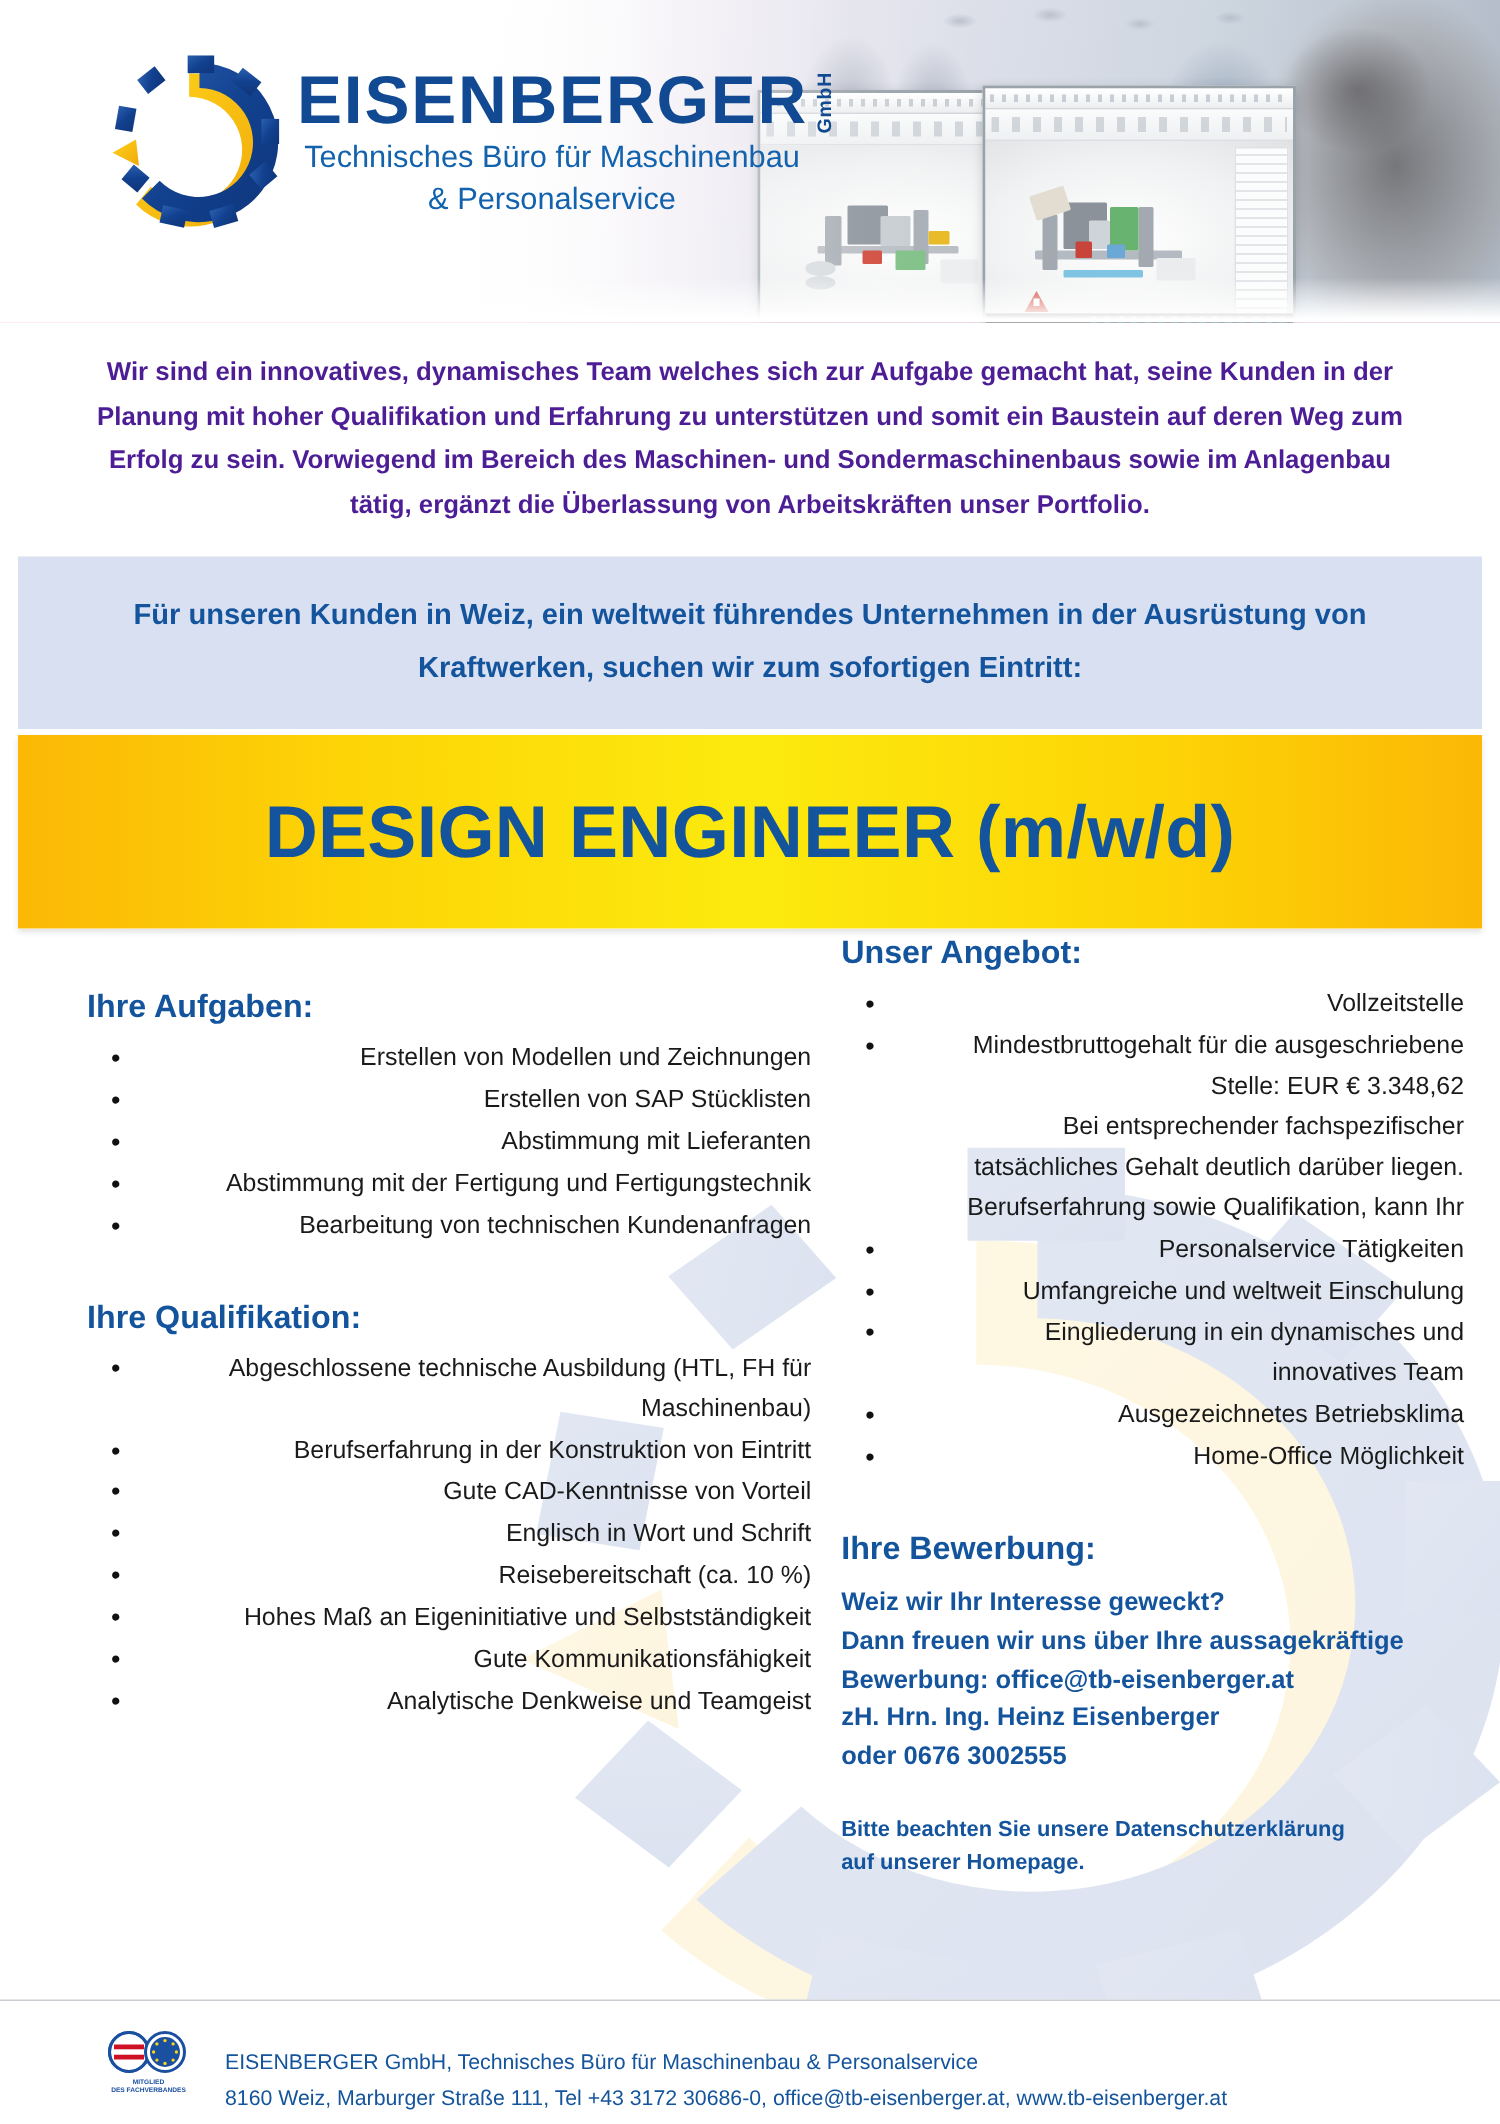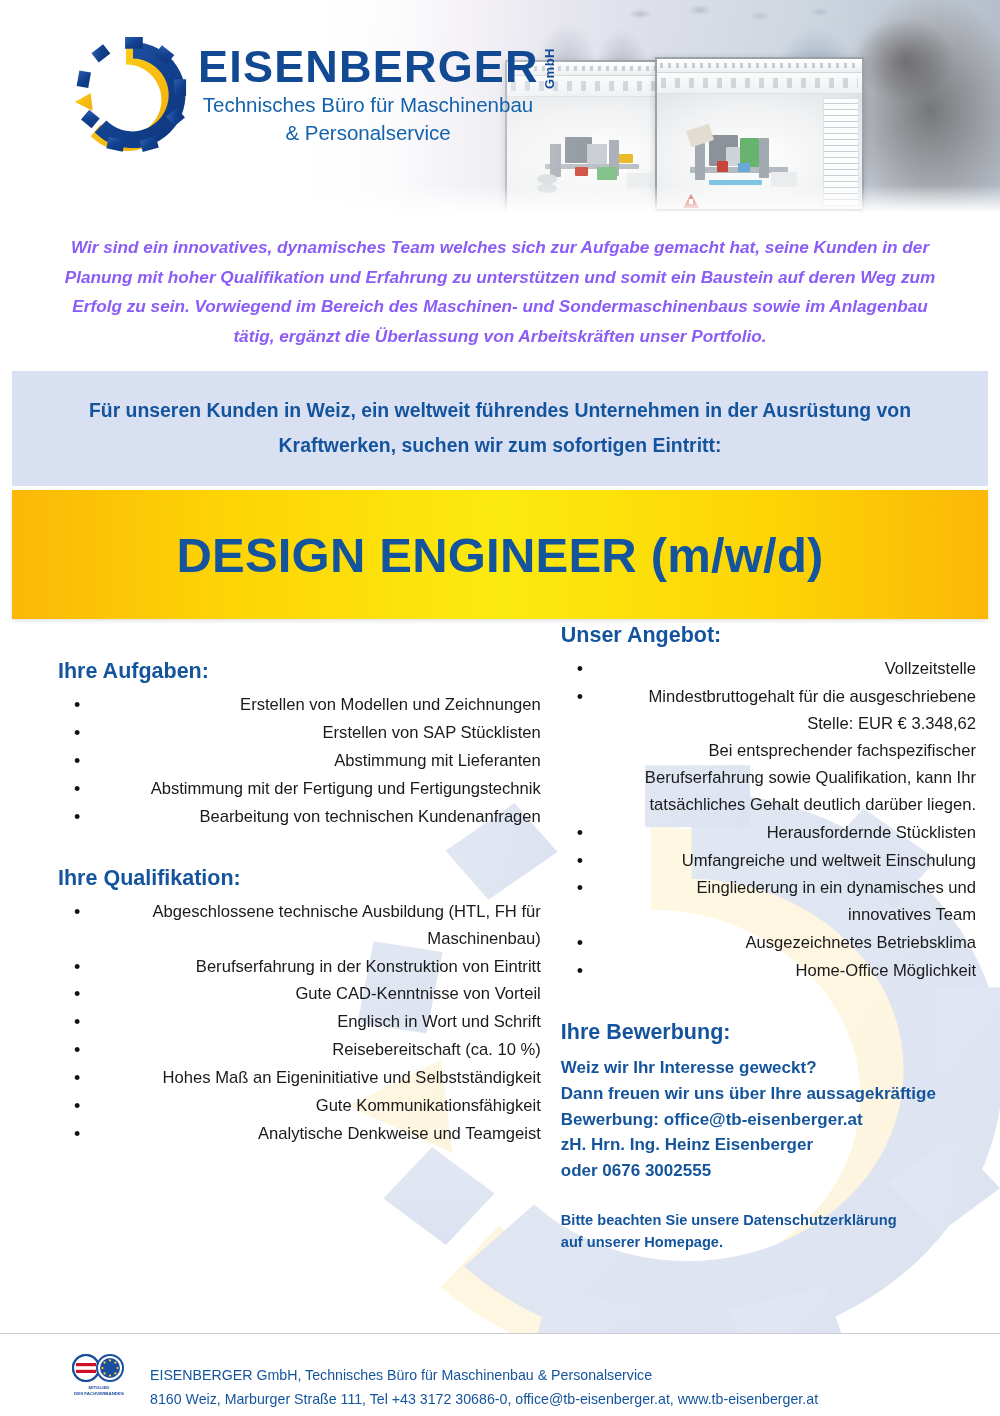--- a/index.html
+++ b/index.html
@@ -162,25 +162,24 @@
     color: #1262ad;
     line-height: 1.18;
     text-align: center;
     width: 340px;
   }
 
   
   .intro {
     margin: 18px 60px 0 60px;
     text-align: center;
-    color: #8b5cf6;
+    color: #4c1d95;
     font-weight: 700;
     font-size: 17.2px;
     line-height: 1.72;
-    font-style: italic;
   }
 
   
   .banner-blue {
     margin: 20px 12px 0 12px;
     background: #d9e0f2;
     padding: 22px 70px 24px 70px;
     text-align: center;
     color: #14549c;
     font-weight: 700;
@@ -483,24 +482,24 @@
 
     <div style="height:4px"></div>
 
     <h2 class="sec-head">Unser Angebot:</h2>
     <ul class="bullets">
       <li>Vollzeitstelle</li>
       <li>
         <span class="sub-line">Mindestbruttogehalt für die ausgeschriebene</span>
         <span class="sub-line">Stelle:  EUR € 3.348,62</span>
         <span class="sub-line">Bei entsprechender fachspezifischer</span>
+        <span class="sub-line">tatsächliches Gehalt deutlich darüber liegen.</span>
         <span class="sub-line">Berufserfahrung sowie Qualifikation, kann Ihr</span>
-        <span class="sub-line">tatsächliches Gehalt deutlich darüber liegen.</span>
       </li>
-      <li>Herausfordernde Stücklisten</li>
+      <li>Personalservice Tätigkeiten</li>
       <li>Umfangreiche und weltweit Einschulung</li>
       <li>
         <span class="sub-line">Eingliederung in ein dynamisches und</span>
         <span class="sub-line">innovatives Team</span>
       </li>
       <li>Ausgezeichnetes Betriebsklima</li>
       <li>Home-Office Möglichkeit</li>
     </ul>
 
     <div style="height:34px"></div>

